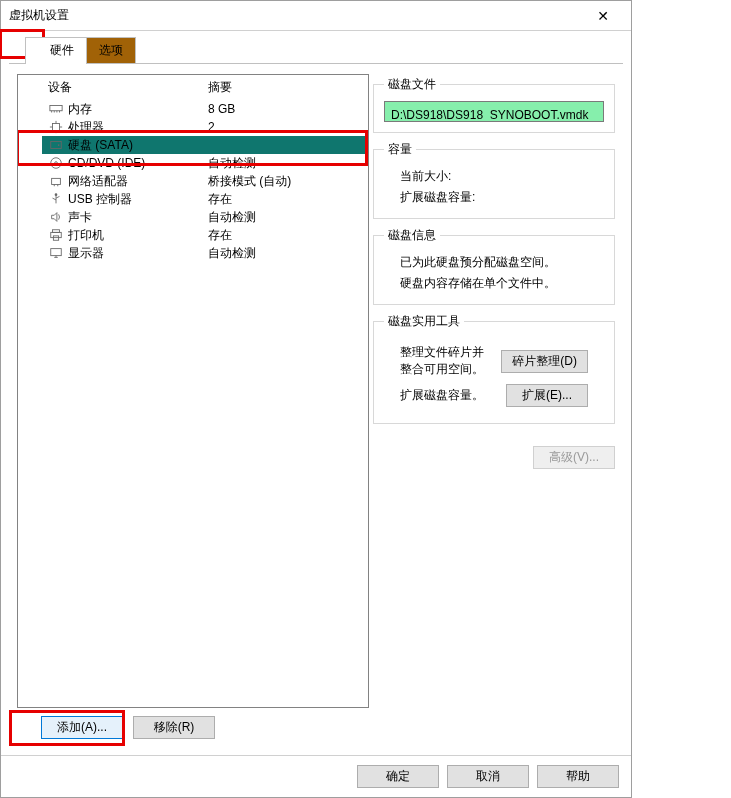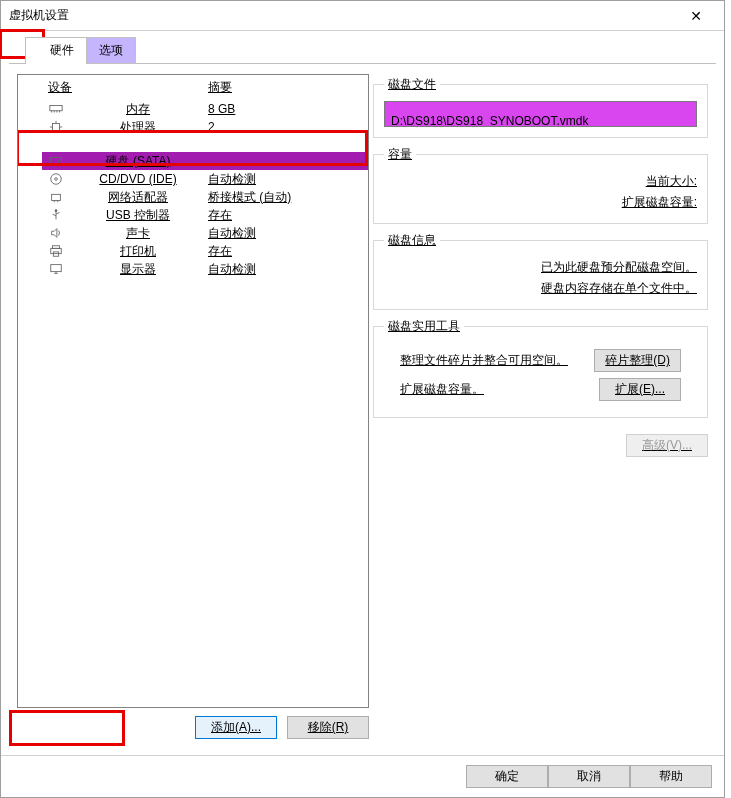--- a/index.html
+++ b/index.html
@@ -1,48 +1,48 @@
 <!DOCTYPE html>
 <html><head>
 <meta charset="utf-8">
 <style>
   * { box-sizing: border-box; font-family: "Microsoft YaHei", "Segoe UI", Tahoma, sans-serif; font-size: 12px; }
   body { margin: 0; background: #fff; width: 731px; height: 798px; overflow: hidden; }
-  .window { width: 725px; height: 798px; border: 1px solid #9e9e9e; display: flex; flex-direction: column; background: #fff; }
+  .window { width: 632px; height: 798px; border: 1px solid #9e9e9e; display: flex; flex-direction: column; background: #fff; }
   .titlebar { height: 30px; display: flex; align-items: center; padding: 0 8px; border-bottom: 1px solid #d0d0d0; }
   .titlebar .title { flex: 1; }
   .titlebar .close { width: 40px; text-align: center; font-size: 14px; }
   .tabs { display: flex; padding: 6px 8px 0 8px; }
-  .tab { padding: 4px 12px; border: 1px solid #c0c0c0; border-bottom: none; background: #c4b5fd; margin-right: -1px; position: relative; }
+  .tab { padding: 4px 12px; border: 1px solid #c0c0c0; border-bottom: none; background: #a16207; margin-right: -1px; position: relative; }
   .tab.active { background: #fff; z-index: 2; }
   .tab-underline-mask { position: absolute; bottom: -1px; left: 0; right: 0; height: 1px; background: #fff; }
   .tab.active .tab-underline-mask { display: block; }
   .tab:not(.active) .tab-underline-mask { display: none; }
-  .content-wrap { border-top: 1px solid #c0c0c0; margin: 0 8px 8px 8px; flex: 1; display: flex; padding: 10px 8px 8px 8px; gap: 4px; text-decoration: underline; }
+  .content-wrap { border-top: 1px solid #c0c0c0; margin: 0 8px 8px 8px; flex: 1; display: flex; padding: 10px 8px 8px 8px; gap: 4px; }
   .left-pane { width: 352px; display: flex; flex-direction: column; }
   .device-list { flex: 1; border: 1px solid #828282; background: #fff; overflow: hidden; }
   .device-header { display: flex; padding: 4px 6px; font-weight: normal; color: #000;}
   .device-header .col1 { width: 160px; }
-  .device-row { display: flex; align-items: center; padding: 1px 6px; height: 18px; text-align: center; }
+  .device-row { display: flex; align-items: center; padding: 1px 6px; height: 18px; }
   .device-row .icon { width: 16px; height: 14px; margin-right: 4px; color: #666; display: inline-flex; align-items: center; justify-content: center; }
   .device-row .dname { width: 140px; }
-  .device-row.selected { background: #a21caf; margin-top: 16px; }
-  .list-buttons { display: flex; justify-content: flex-end; gap: 10px; margin-top: 8px; }
+  .device-row.selected { background: #0f766e; }
+  .list-buttons { display: flex; justify-content: flex-start; gap: 10px; margin-top: 8px; }
   .btn { min-width: 82px; height: 23px; border: 1px solid #adadad; background: #e1e1e1; display: inline-flex; align-items: center; justify-content: center; padding: 0 10px; cursor: default; }
   .btn.primary { border: 1px solid #0078d7; background: #e5f1fb; }
   .btn.disabled { color: #9a9a9a; background: #efefef; border-color: #d0d0d0; }
   .right-pane { flex: 1; display: flex; flex-direction: column; gap: 8px; padding-top: 2px; }
   fieldset { border: 1px solid #d8d8d8; padding: 8px 10px 10px 10px; margin: 0; }
   legend { padding: 0 4px; color: #000; }
-  .filepath { border: 1px solid #7a7a7a; background: #d946ef; padding: 12px 6px; width: 100%; height: 21px; overflow: hidden; white-space: nowrap; }
-  .info-line { padding: 2px 0 2px 16px; text-align: right; }
+  .filepath { border: 1px solid #7a7a7a; background: #86efac; padding: 6px 6px; width: 100%; height: 21px; overflow: hidden; white-space: nowrap; }
+  .info-line { padding: 2px 0 2px 16px; }
   .tool-row { display: flex; align-items: center; justify-content: space-between; margin: 6px 16px; gap: 10px;}
   .tool-row .desc { flex: 1; }
-  .right-buttons { display: flex; justify-content: flex-end; margin-top: 8px; align-items: flex-end; }
-  .bottom-bar { height: 42px; border-top: 1px solid #d0d0d0; display: flex; justify-content: flex-end; align-items: center; padding: 0 12px; }
+  .right-buttons { display: flex; justify-content: flex-end; margin-top: 14px; align-items: flex-end; }
+  .bottom-bar { height: 42px; border-top: 1px solid #d0d0d0; display: flex; justify-content: flex-end; align-items: center; gap: 8px; padding: 0 12px; }
   
   .hl { position: absolute; border: 3px solid #e60000; pointer-events: none; }
   .rel { position: relative; padding-left: 24px; }
   svg { width: 14px; height: 14px; }
 </style>
 </head>
 <body>
 
 <div class="window">
   <div class="titlebar">

